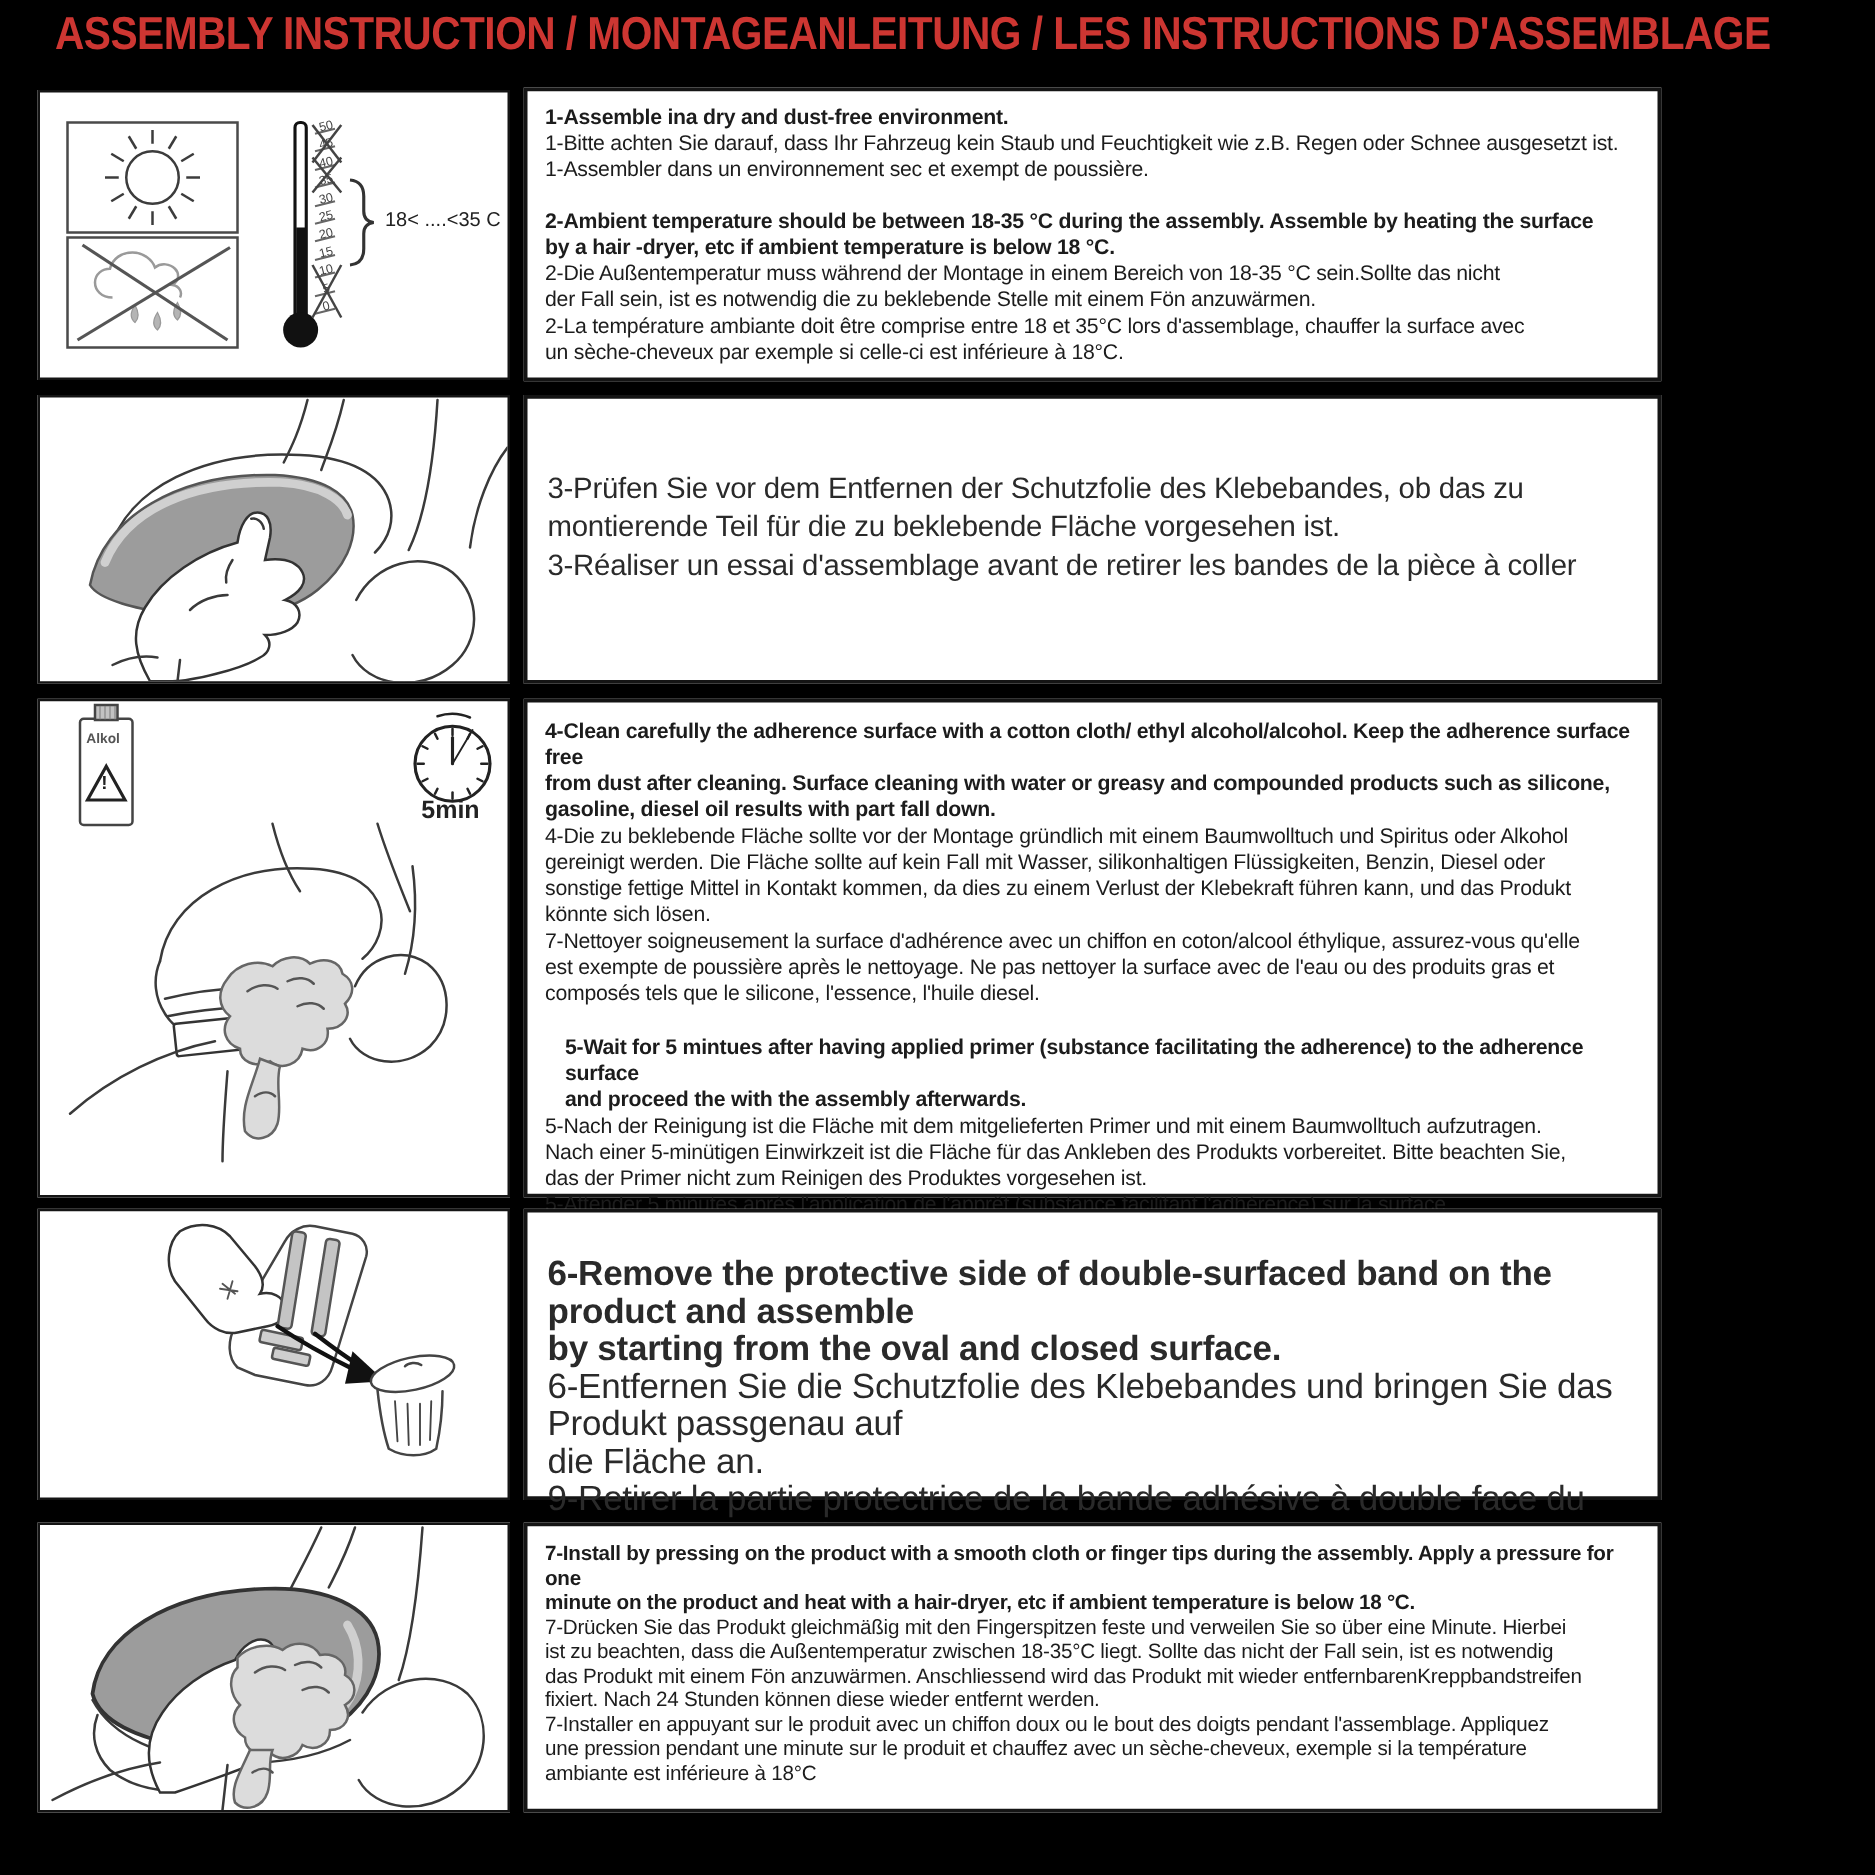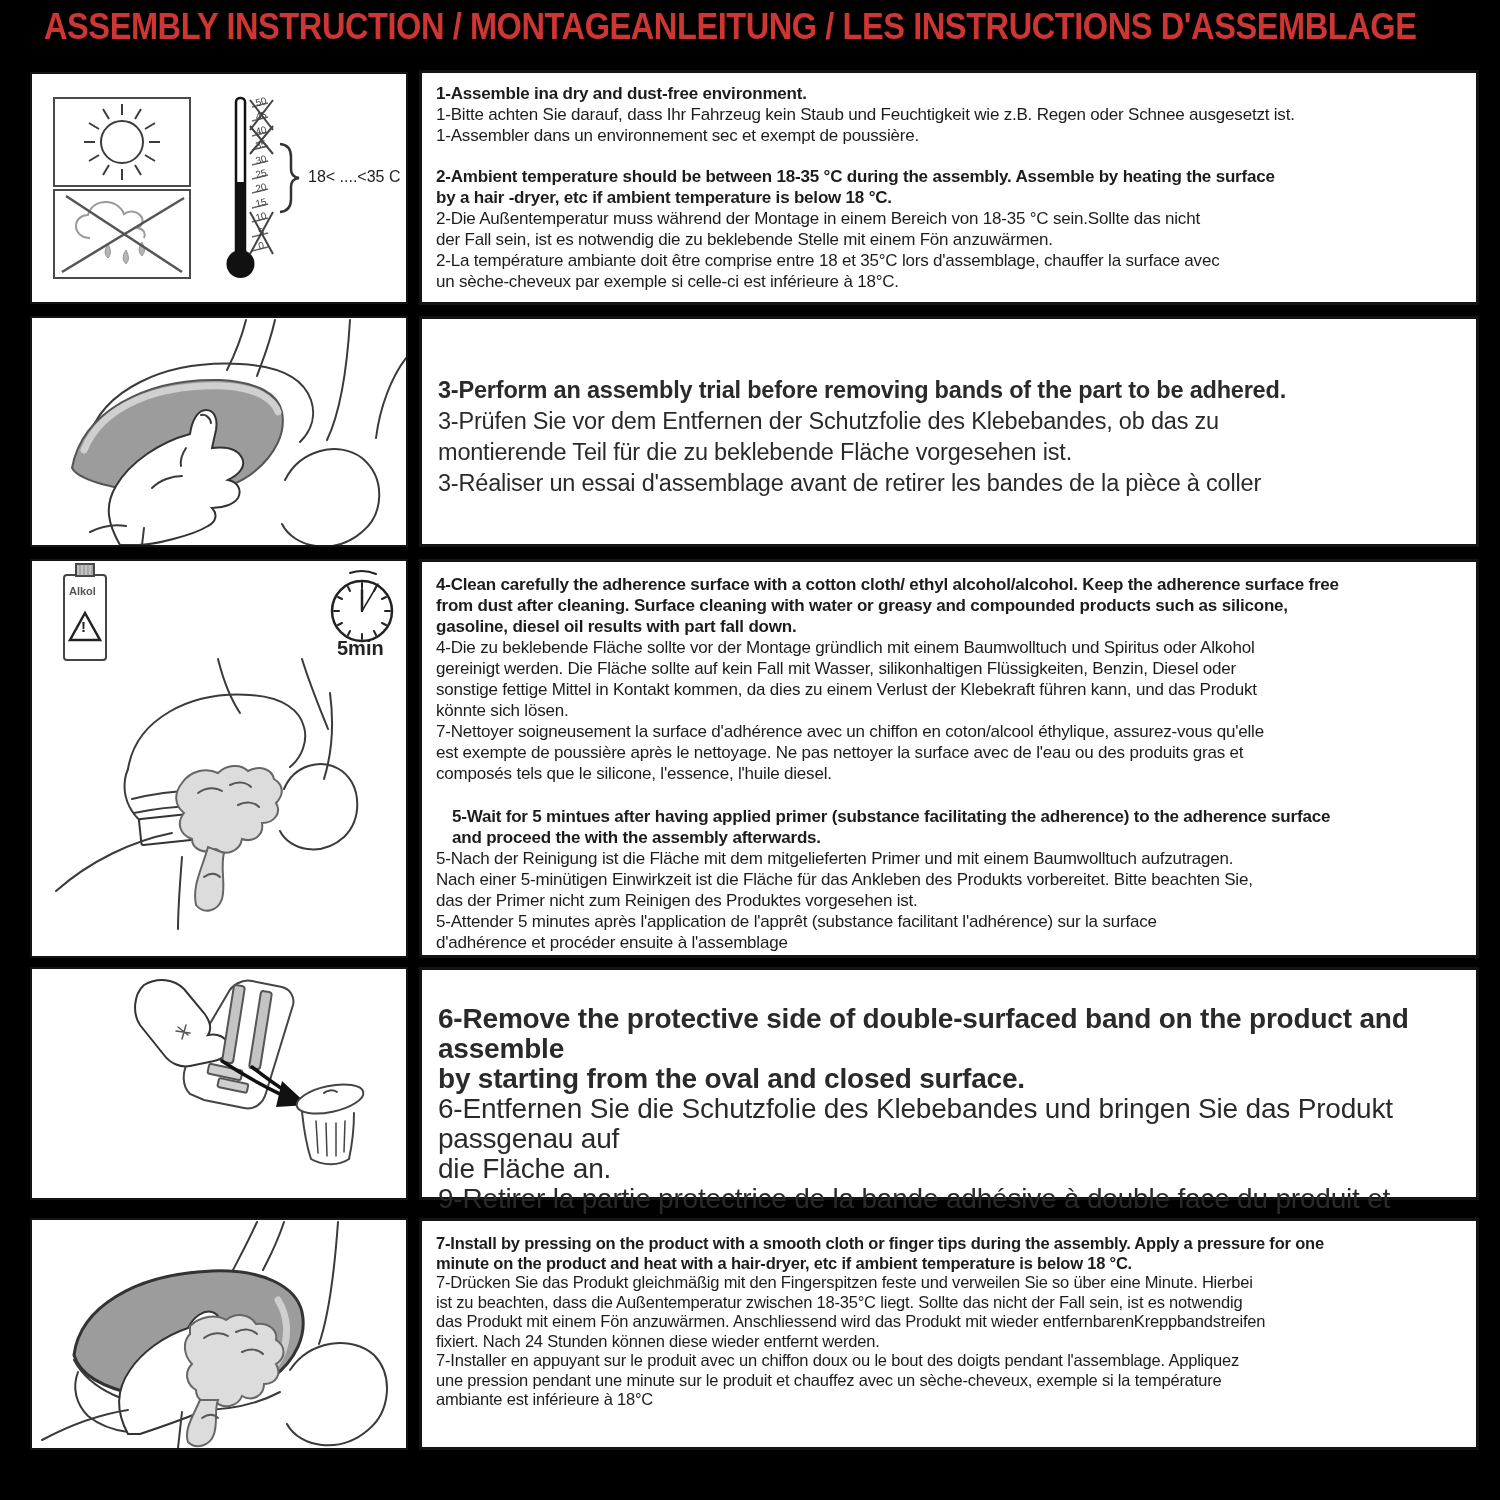--- a/index.html
+++ b/index.html
@@ -1,21 +1,21 @@
 <!DOCTYPE html>
 <html><head>
 <meta charset="utf-8">
 <style>
   html,body{margin:0;padding:0;background:#fff;}
   .page{position:relative;width:1500px;height:1500px;background:#000000;overflow:hidden;
         font-family:"Liberation Sans",sans-serif;color:#1c1c1c;}
   .title{position:absolute;left:44px;top:6px;font-size:37px;font-weight:bold;color:#cd3632;
          white-space:nowrap;letter-spacing:-.5px;transform:scaleX(.88);transform-origin:left top;}
   .imgbox{position:absolute;left:30px;width:378px;border:2px solid #141414;background:#fff;box-sizing:border-box;}
-  .txtbox{position:absolute;left:419px;width:1060px;border:3px solid #141414;background:#fff;box-sizing:border-box;}
+  .txtbox{position:absolute;left:419px;width:910px;border:3px solid #141414;background:#fff;box-sizing:border-box;}
   .para{margin:0;white-space:pre-line;letter-spacing:-.2px;}
   .b{font-weight:bold;}
   .p17{font-size:17px;line-height:21px;}
   .p24{font-size:23.5px;line-height:31px;color:#2a2a2a;}
   .p23{font-size:28px;line-height:30px;color:#2a2a2a;}
   .p16{font-size:16.5px;line-height:19.5px;}
   .gap20{margin-top:20px;}
   .gap22{margin-top:22px;margin-left:16px;}
   .lbl{position:absolute;color:#222;}
   .thermo-num{position:absolute;font-size:10px;color:#444;transform:rotate(-14deg);width:16px;text-align:center;}
@@ -126,21 +126,20 @@
       <path d="M52,132 C70,88 124,66 192,68 C226,70 242,82 246,94" stroke="#d0d0d0" stroke-width="7"></path>
       <path fill="#fff" stroke="#333" d="M88,227 C76,206 72,188 84,168 C98,144 128,124 158,116 C160,102 166,92 174,92 C182,92 186,100 184,112 L180,130 C196,128 206,132 210,140 C214,148 208,156 196,162 C206,164 210,172 206,180 C202,186 192,190 180,190 C186,196 184,204 176,208 C160,218 120,227 106,227 Z"></path>
       <path d="M120,170 C128,162 140,158 150,158"></path>
       <path d="M154,130 C150,136 148,142 149,148"></path>
       <path d="M169,97 C173,96 178,99 179,105"></path>
       <path d="M58,214 C70,208 82,206 94,208"></path>
       <path d="M110,227 L112,210"></path>
     </svg>
   </div>
   <div class="txtbox" style="top:316px;height:231px;padding:56px 16px 0;">
-    <p class="para p24 b">3-Perform an assembly trial before removing bands of the part to be adhered.</p>
     <p class="para p24">3-Prüfen Sie vor dem Entfernen der Schutzfolie des Klebebandes, ob das zu
 montierende Teil für die zu beklebende Fläche vorgesehen ist.</p>
     <p class="para p24">3-Réaliser un essai d'assemblage avant de retirer les bandes de la pièce à coller</p>
   </div>
 
   <div class="imgbox" style="top:559px;height:399px;">
     <svg width="374" height="395" viewBox="0 0 374 395" fill="none" stroke="#3a3a3a" stroke-width="2" stroke-linecap="round">
       <g>
         <rect x="32" y="14" width="42" height="85" rx="3" stroke="#444"></rect>
         <rect x="44" y="3" width="18" height="12" fill="#c2c2c2" stroke="#444"></rect>

